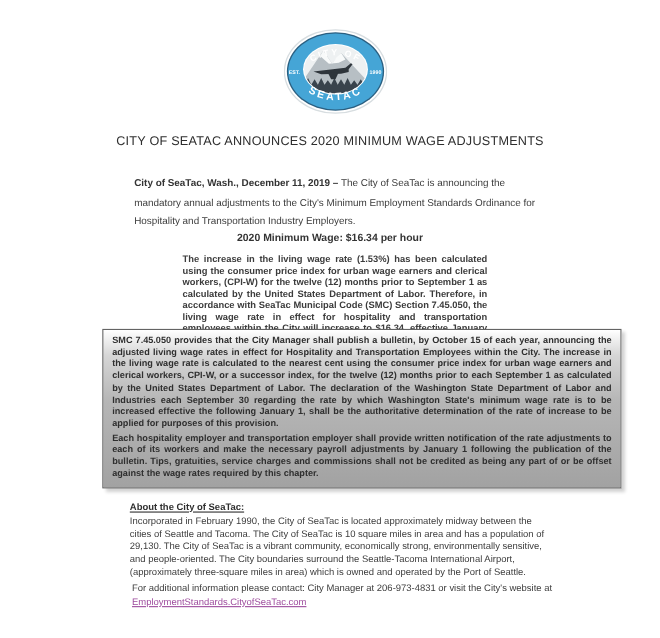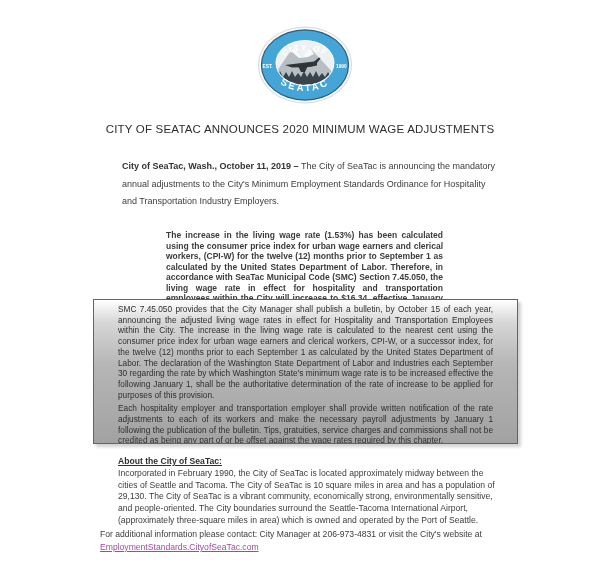--- a/index.html
+++ b/index.html
@@ -19,35 +19,35 @@
   .dateline b{color:#333;}
   .wage-heading{
     position:absolute;left:100px;top:211px;width:400px;text-align:center;
     font-size:9.5px;font-weight:bold;color:#333;
   }
   .indent-para{
     position:absolute;left:166px;top:230px;width:277px;
     font-size:8.5px;line-height:10.5px;text-align:justify;font-weight:bold;
   }
   .gray-box{
-    position:absolute;left:93px;top:299px;width:425px;height:145px;box-sizing:border-box;
-    border:1px solid #646464;padding:4px 24px;
+    position:absolute;left:93px;top:299px;width:472px;height:145px;box-sizing:border-box;
+    border:1px solid #646464;padding:4px 8px;
     background:linear-gradient(to bottom,#ffffff 0%,#d6d6d6 16%,#b6b6b6 45%,#a2a2a2 100%);
     box-shadow:3px 3px 3px rgba(0,0,0,0.18);
-    font-size:8.3px;line-height:10.7px;text-align:justify;color:#2f2f2f;overflow:hidden;
+    font-size:8.3px;line-height:10.7px;text-align:justify;color:#2f2f2f;overflow:hidden;font-weight:bold;
   }
   .gray-box p{margin:0;}
   .gray-box p + p{margin-top:3px;}
   .about{
     position:absolute;left:118px;top:456px;width:382px;
     font-size:8.6px;line-height:11.8px;
   }
   .about-heading{font-weight:bold;text-decoration:underline;color:#2f2f2f;}
   .contact{
-    position:absolute;left:100px;top:528px;width:382px;
+    position:absolute;left:120px;top:528px;width:382px;
     font-size:8.6px;line-height:13px;
   }
   .contact a{display:block;color:#9d4b9d;cursor:pointer;}
 </style>
 </head>
 <body>
 
 <div class="page">
 
   <svg class="seal" viewBox="0 0 94 78" aria-hidden="true">
@@ -79,23 +79,24 @@
     <text font-size="9.5" font-weight="bold" fill="#ffffff" letter-spacing="2.5" font-family="Liberation Sans, sans-serif">
       <textPath href="#arcBot" startOffset="50%" text-anchor="middle">SEATAC</textPath>
     </text>
     <text x="4.5" y="41.5" font-size="4.8" font-weight="bold" fill="#ffffff" font-family="Liberation Sans, sans-serif">EST.</text>
     <text x="78" y="41.5" font-size="4.8" font-weight="bold" fill="#ffffff" font-family="Liberation Sans, sans-serif">1990</text>
   </svg>
 
   <div class="doc-title">CITY OF SEATAC ANNOUNCES 2020 MINIMUM WAGE ADJUSTMENTS</div>
 
   <div class="dateline">
-    <b>City of SeaTac, Wash., October 11, 2019 –</b><span> The City of SeaTac is announcing the mandatory annual adjustments to the City's Minimum Employment Standards Ordinance for Hospitality and Transportation Industry Employers.</span>
+    <b>City of SeaTac, Wash., December 11, 2019 –</b><span> The City of SeaTac is announcing the mandatory annual adjustments to the City's Minimum Employment Standards Ordinance for Hospitality and Transportation Industry Employers.</span>
   </div>
 
+  <div class="wage-heading">2020 Minimum Wage:  $16.34 per hour</div>
 
   <div class="indent-para">The increase in the living wage rate (1.53%) has been calculated using the consumer price index for urban wage earners and clerical workers, (CPI-W) for the twelve (12) months prior to September 1 as calculated by the United States Department of Labor.  Therefore, in accordance with SeaTac Municipal Code (SMC) Section 7.45.050, the living wage rate in effect for hospitality and transportation employees within the City will increase to $16.34, effective January 1, 2020.</div>
 
   <div class="gray-box">
     <p>SMC 7.45.050 provides that the City Manager shall publish a bulletin, by  October 15 of each year, announcing the adjusted living wage rates in effect for Hospitality and Transportation Employees within the City. The increase in the living wage rate is calculated to the nearest cent using the consumer price index for urban wage earners and clerical workers, CPI-W, or a successor index, for the twelve (12) months prior to each September 1 as calculated by the United States Department of Labor. The declaration of the Washington State Department of Labor and Industries each September 30 regarding the rate by which Washington State's minimum wage rate is to be increased effective the following January 1, shall be the authoritative determination of the rate of increase to be applied for purposes of this provision.</p>
     <p>Each hospitality employer and transportation employer shall provide written notification of the rate adjustments to each of its workers and make the necessary payroll adjustments by January 1 following the publication of the bulletin. Tips, gratuities, service charges and commissions shall not be credited as being any part of or be offset against the wage rates required by this chapter.</p>
   </div>
 
   <div class="about">
     <div class="about-heading">About the City of SeaTac:</div>

